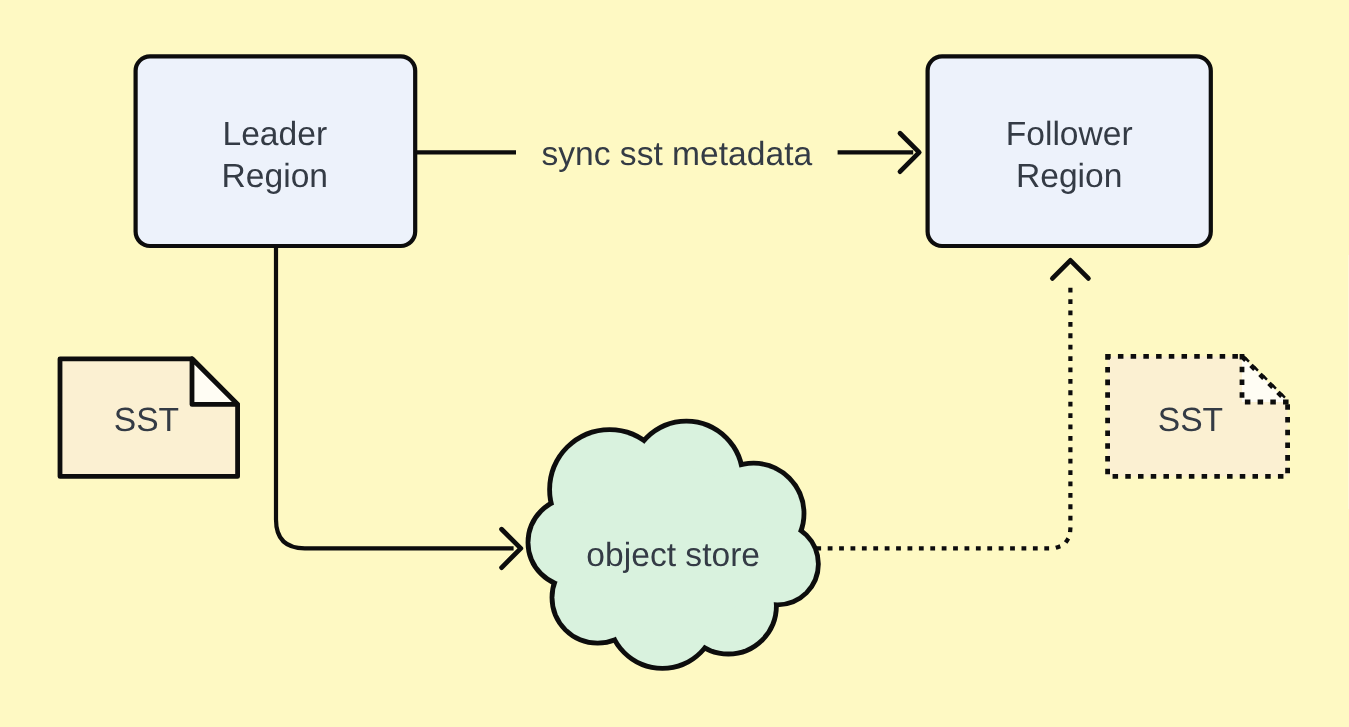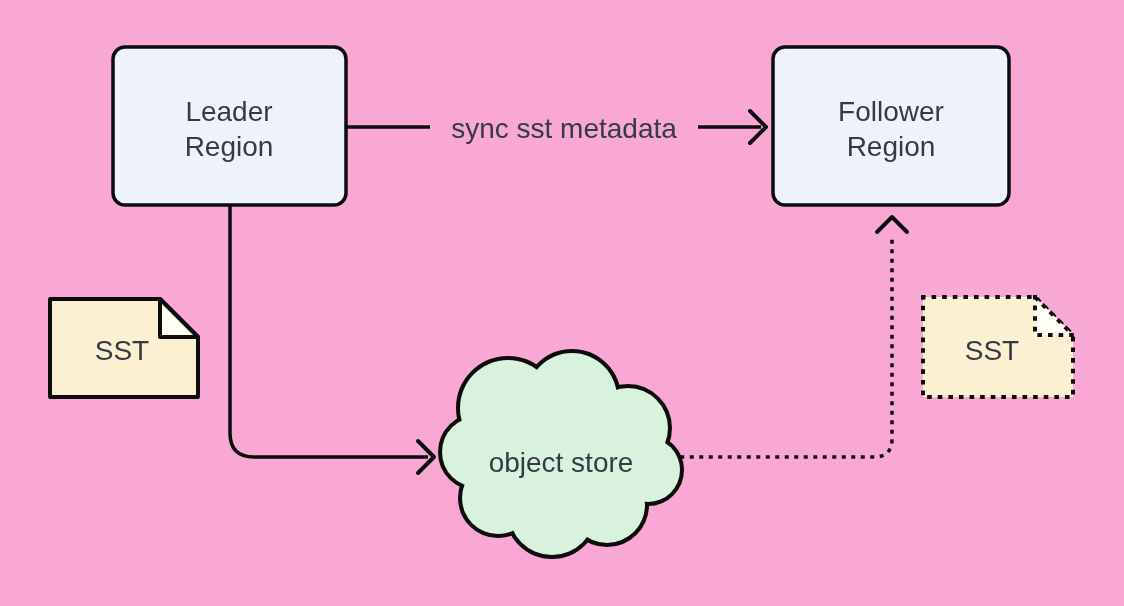--- a/index.html
+++ b/index.html
@@ -1,19 +1,19 @@
 <!DOCTYPE html>
 <html><head>
 <meta charset="utf-8">
 <style>
   html, body { margin: 0; padding: 0; background: #ffffff; }
   .canvas {
     position: relative;
     width: 1124px; height: 606px;
-    background: #f9a8d4;
+    background: #fef9c3;
     font-family: "Liberation Sans", sans-serif;
     overflow: hidden;
   }
   svg { display: block; }
   .node-box { fill: #EDF2FB; stroke: #0d0d0d; stroke-width: 3.5; }
   .edge-line { stroke: #0d0d0d; stroke-width: 3.5; fill: none; }
   .chevron { stroke: #0d0d0d; stroke-width: 4; fill: none;
              stroke-linecap: round; stroke-linejoin: round; }
   .dotted { stroke-dasharray: 0.5 9; stroke-linecap: square; }
   .cloud-stroke { fill: none; stroke: #0d0d0d; stroke-width: 8; }

